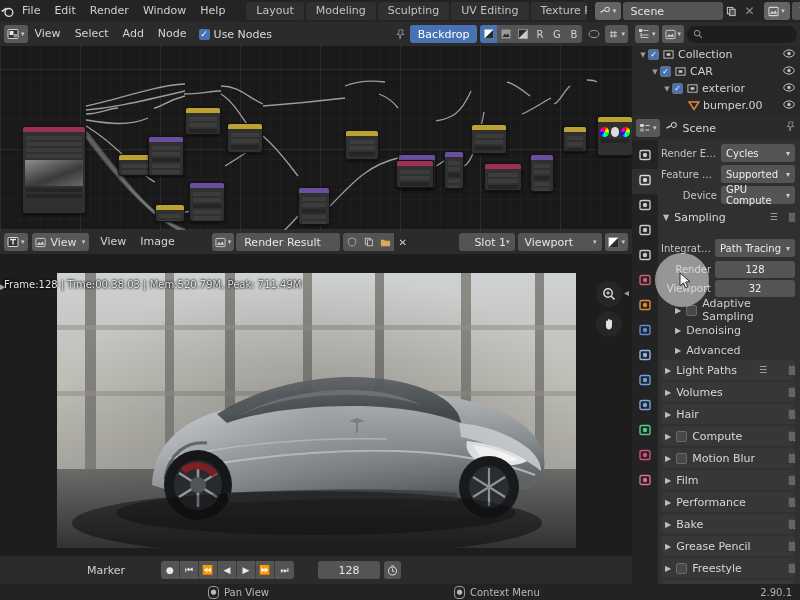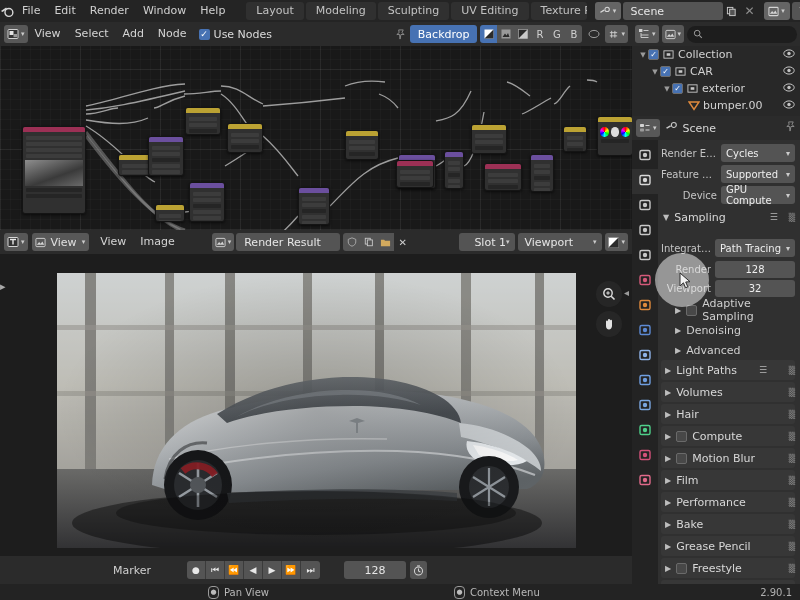--- a/index.html
+++ b/index.html
@@ -626,39 +626,40 @@
             </g>
 
             <path d="M108 206 C112 180 130 168 150 170" stroke="#1e1f21" stroke-width="3" fill="none" opacity=".5"></path>
 
             <path d="M170 220 C240 216 330 214 400 220 L400 228 C330 224 240 226 172 230 Z" fill="#3d4145" opacity=".8"></path>
           </g>
           <ellipse cx="259" cy="240" rx="200" ry="22" fill="#000" opacity=".3"></ellipse>
           <rect width="519" height="275" fill="url(#amb)" opacity=".35"></rect>
         </svg>
       </div>
+      <div class="ie-info">Frame:128 | Time:00:38.03 | Mem:520.79M, Peak: 711.49M</div>
       <div class="gizmo" style="top:27px">
         <svg width="14" height="14" viewBox="0 0 14 14">
             <circle cx="6" cy="6" r="4.2" fill="none" stroke="#ddd" stroke-width="1.4"></circle>
             <path d="M9.2 9.2 L12.5 12.5" stroke="#ddd" stroke-width="1.6"></path>
             <path d="M4.2 6 H7.8 M6 4.2 V7.8" stroke="#ddd" stroke-width="1.1"></path>
           </svg>
       </div>
       <div class="gizmo" style="top:57px">
         <svg width="14" height="14" viewBox="0 0 14 14">
             <path d="M4 9 V4.5 A1 1 0 0 1 6 4.5 V3 A1 1 0 0 1 8 3 V3.8 A1 1 0 0 1 10 3.8 V9 C10 11 8.5 12.4 7 12.4 C5.2 12.4 4 11.2 4 9 Z" fill="#e2e2e2"></path>
           </svg>
       </div>
       <div style="position:absolute;right:3px;top:33px;color:#9a9a9a;font-size:10px">◂</div>
     </div>
   </div>
 
   <div class="timeline">
     <div class="tl-inner">
-      <span class="tl-marker" style="margin-left:108px">Marker</span>
+      <span class="tl-marker" style="margin-left:82px">Marker</span>
       <div class="pbgroup" style="margin-left:36px">
         <div class="pb">●</div>
         <div class="pb">⏮</div>
         <div class="pb">⏪</div>
         <div class="pb">◀</div>
         <div class="pb">▶</div>
         <div class="pb">⏩</div>
         <div class="pb" style="border-right:none">⏭</div>
       </div>
       <div class="numfield" style="width:62px;margin-left:24px">128</div>

